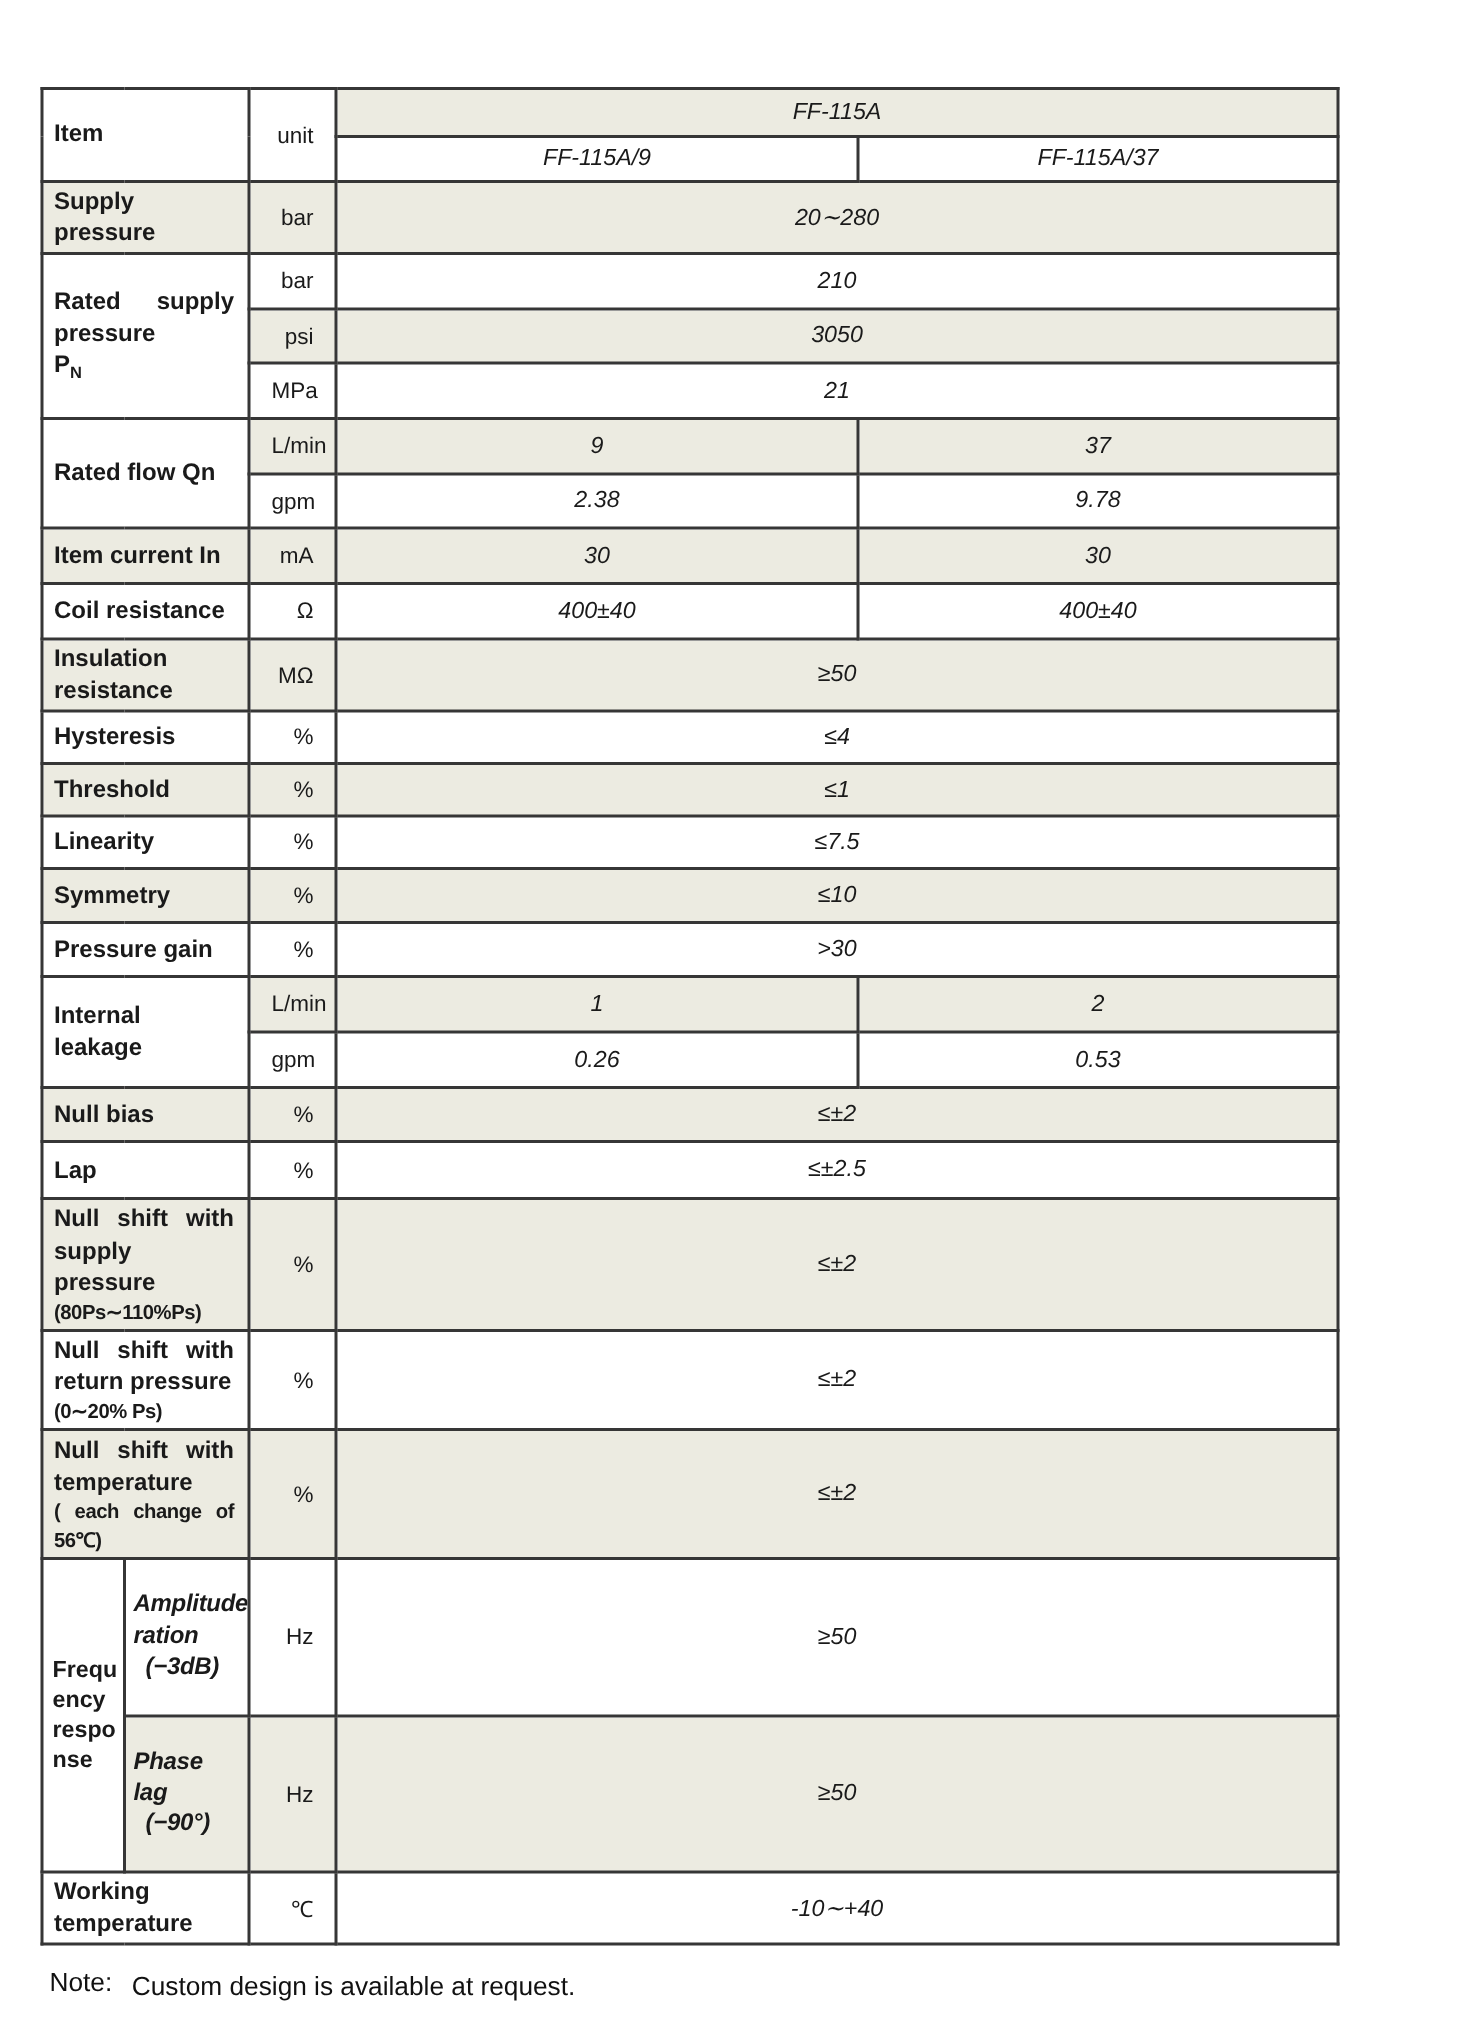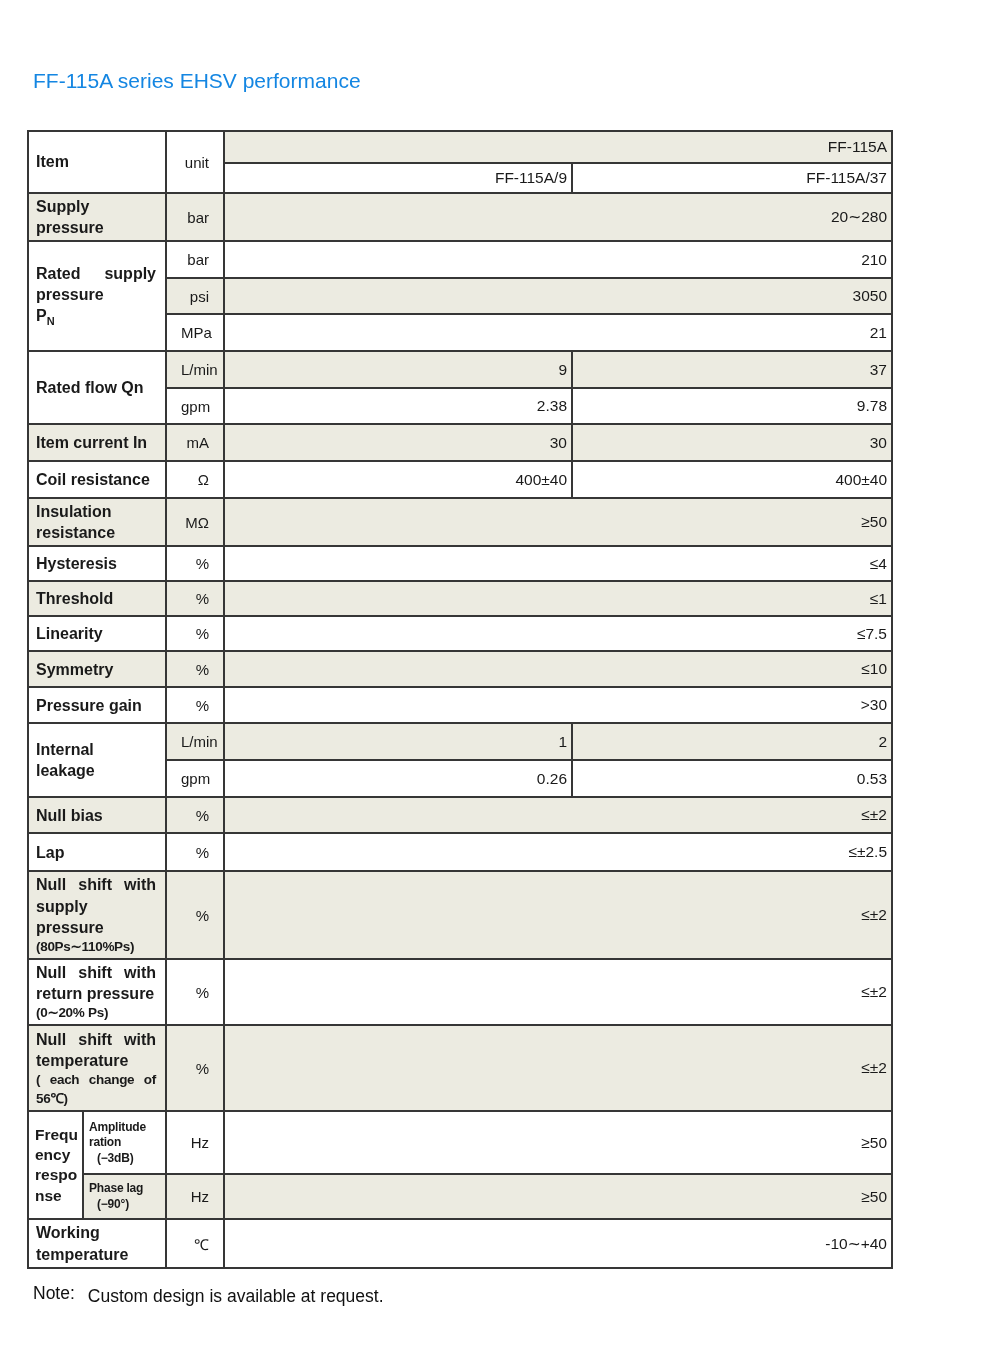--- a/index.html
+++ b/index.html
@@ -48,64 +48,65 @@
     text-align: justify;
     padding: 2px 9px 2px 7px;
   }
   .unit-cell {
     text-align: right;
     font-size: 15px;
     padding: 2px 14px;
     margin-top: 10px;
   }
   .val-cell {
-    text-align: right;
+    text-align: center;
     font-size: 15.5px;
     padding: 2px 4px;
+    font-style: italic;
   }
   .subline {
     display: block;
     font-size: 13.5px;
     letter-spacing: -0.3px;
     line-height: 1.35;
   }
   .symline { display: block; }
   .symline sub { font-size: 11px; }
   .freq-cell {
     font-weight: bold;
     font-size: 15.5px;
     line-height: 1.3;
     text-align: left;
     padding: 2px 3px 2px 6px;
     word-break: break-all;
   }
   .subitem-cell {
     font-weight: bold;
-    font-size: 12px;
+    font-size: 16px;
     line-height: 1.3;
     text-align: justify;
-    padding: 2px 5px;
+    padding: 20px 5px;
     letter-spacing: -0.2px;
+    font-style: italic;
   }
   .subnote { display: block; padding-left: 8px; }
   .note {
     display: flex;
     margin: 14px 0 0 6px;
     font-size: 17.5px;
     color: #111111;
   }
   .note-label { margin-right: 13px; white-space: nowrap; }
   .note-lines div { line-height: 1.5; }
 </style>
 </head>
 <body>
 
 <div class="page">
 
-  <h2 class="subtitle">FF-115A series EHSV performance</h2>
 
   <table class="spec">
     <colgroup>
       <col style="width:55px">
         <col style="width:83px">
         <col style="width:58px">
         <col style="width:348px">
         <col style="width:320px">
     </colgroup>
     <tbody>

